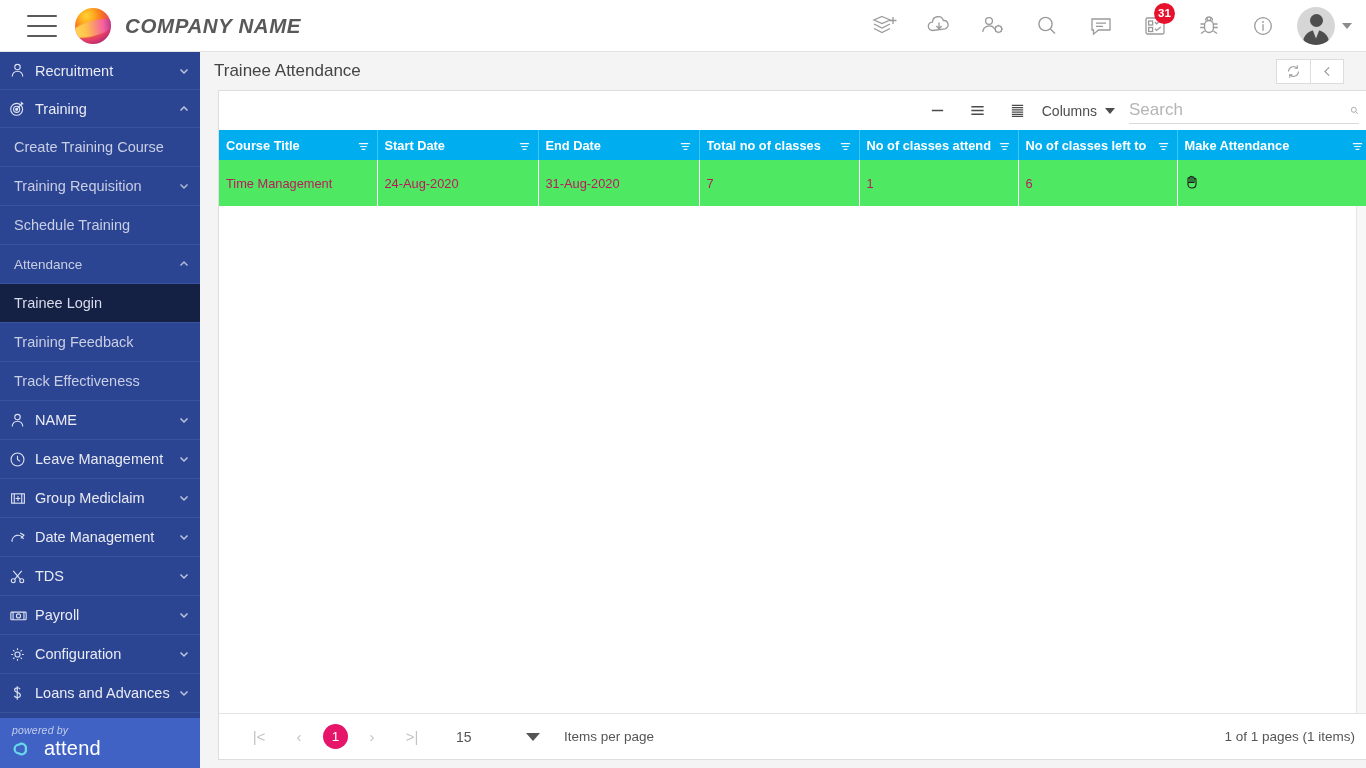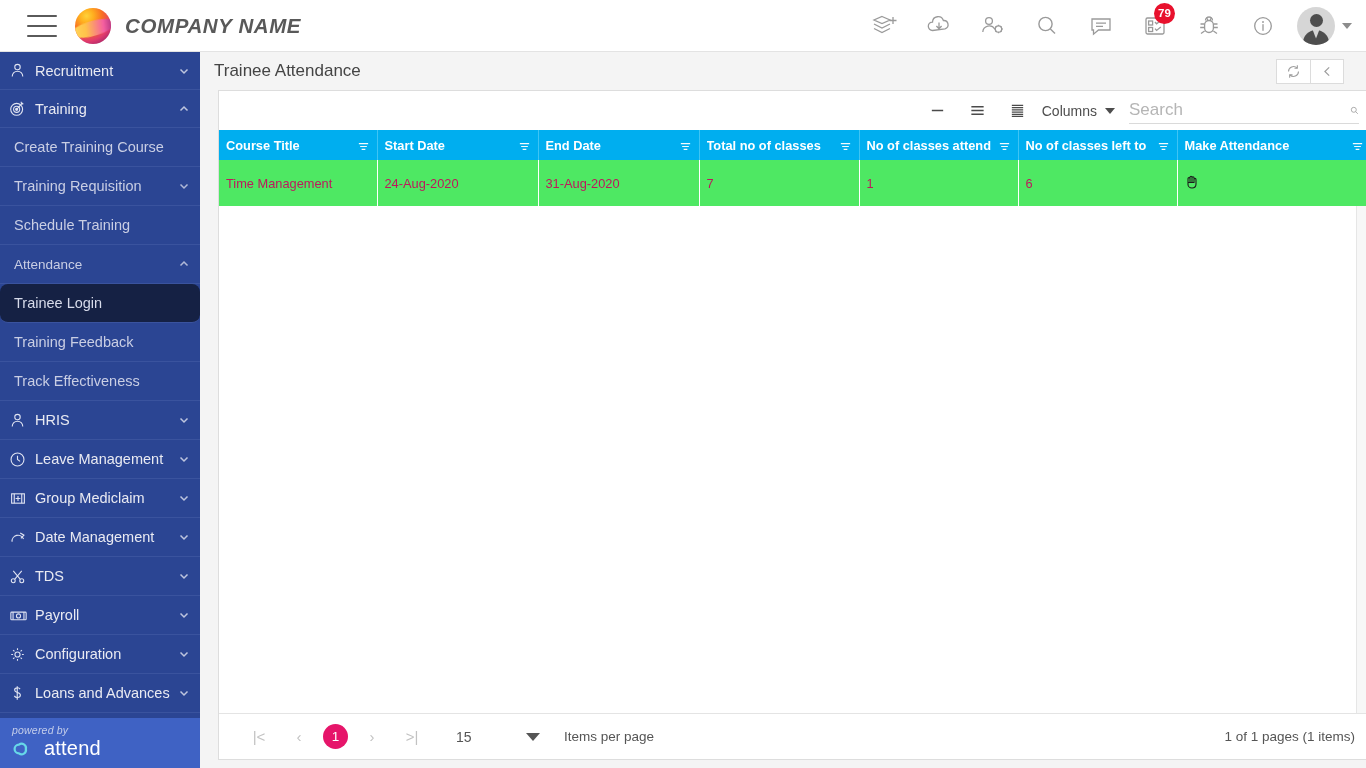--- a/index.html
+++ b/index.html
@@ -97,21 +97,21 @@
     color: #e9eaf2;
     font-size: 14.5px;
     cursor: pointer;
     position: relative;
   }
   .nav-item.top { height: 38px; }
   .nav-ico { width: 26px; display:flex; align-items:center; justify-content:flex-start; color:#dfe3f2; flex:none; }
   .nav-label { flex: 1; white-space: nowrap; }
   .chev { width:12px; height:12px; flex:none; opacity:.85; }
   .nav-sub { padding-left: 14px; font-size: 14.5px; color: #c9cee4; background: #2b4593; }
-  .nav-sub.active { background: #152144; color: #d7dbea; border-radius: 8px; }
+  .nav-sub.active { background: #152144; color: #d7dbea; }
   .nav-sub.small { font-size: 13.5px; }
   .powered {
     position: absolute; bottom: 0; left: 0; width: 200px; height: 50px;
     background: #3f62c4; padding: 6px 0 0 12px; color:#cfd7f0;
   }
   .powered .pb { font-size: 10.5px; font-style: italic; letter-spacing:.2px; color:#c3cdea;}
   .powered .q { display:flex; align-items:center; gap:6px; margin-top:1px; }
   .powered .qname { font-size: 20px; color:#ffffff; letter-spacing:.2px; font-weight:500;}
 
   
@@ -244,21 +244,21 @@
           <path d="M17.4 16 L22 20.4"></path>
       </svg>
     </div>
     <div class="ticon">
       <svg width="28" height="26" viewBox="0 0 28 26" fill="none" stroke="currentColor" stroke-width="1.3">
         <path d="M5 6 h18 v11 H11.5 L6.5 21.2 V17 H5 Z"></path>
         <path d="M9 10.2 h10 M9 13.3 h7"></path>
       </svg>
     </div>
     <div class="ticon">
-      <span class="badge">79</span>
+      <span class="badge">31</span>
       <svg width="28" height="26" viewBox="0 0 28 26" fill="none" stroke="currentColor" stroke-width="1.3">
         <rect x="5" y="5" width="18" height="16" rx="1.4"></rect>
         <rect x="7.6" y="8" width="4" height="4"></rect>
           <rect x="7.6" y="14.5" width="4" height="4"></rect>
         <path d="M14 9 l1.6 1.8 L19.8 7.4"></path>
           <path d="M14 15.6 l1.6 1.8 L19.8 14"></path>
       </svg>
     </div>
     <div class="ticon">
       <svg width="28" height="26" viewBox="0 0 28 26" fill="none" stroke="currentColor" stroke-width="1.3">
@@ -351,21 +351,21 @@
     <span class="nav-label">Track Effectiveness</span>
   </div>
 
   <div class="nav-item">
     <span class="nav-ico">
       <svg width="17" height="17" viewBox="0 0 20 20" fill="none" stroke="currentColor" stroke-width="1.3">
         <circle cx="10" cy="6" r="3.2"></circle>
           <path d="M3.8 17 a6.2 6.2 0 0 1 12.4 0"></path>
       </svg>
     </span>
-    <span class="nav-label">HRIS</span>
+    <span class="nav-label">NAME</span>
     <svg class="chev" viewBox="0 0 12 12" fill="none" stroke="#d8dcec" stroke-width="1.5">
         <path d="M2.5 4.5 L6 8 L9.5 4.5"></path>
       </svg>
   </div>
 
   <div class="nav-item">
     <span class="nav-ico">
       <svg width="17" height="17" viewBox="0 0 20 20" fill="none" stroke="currentColor" stroke-width="1.3">
         <circle cx="10" cy="10" r="7.6"></circle>
           <path d="M10 5.6 V10 L13 12.2"></path>

